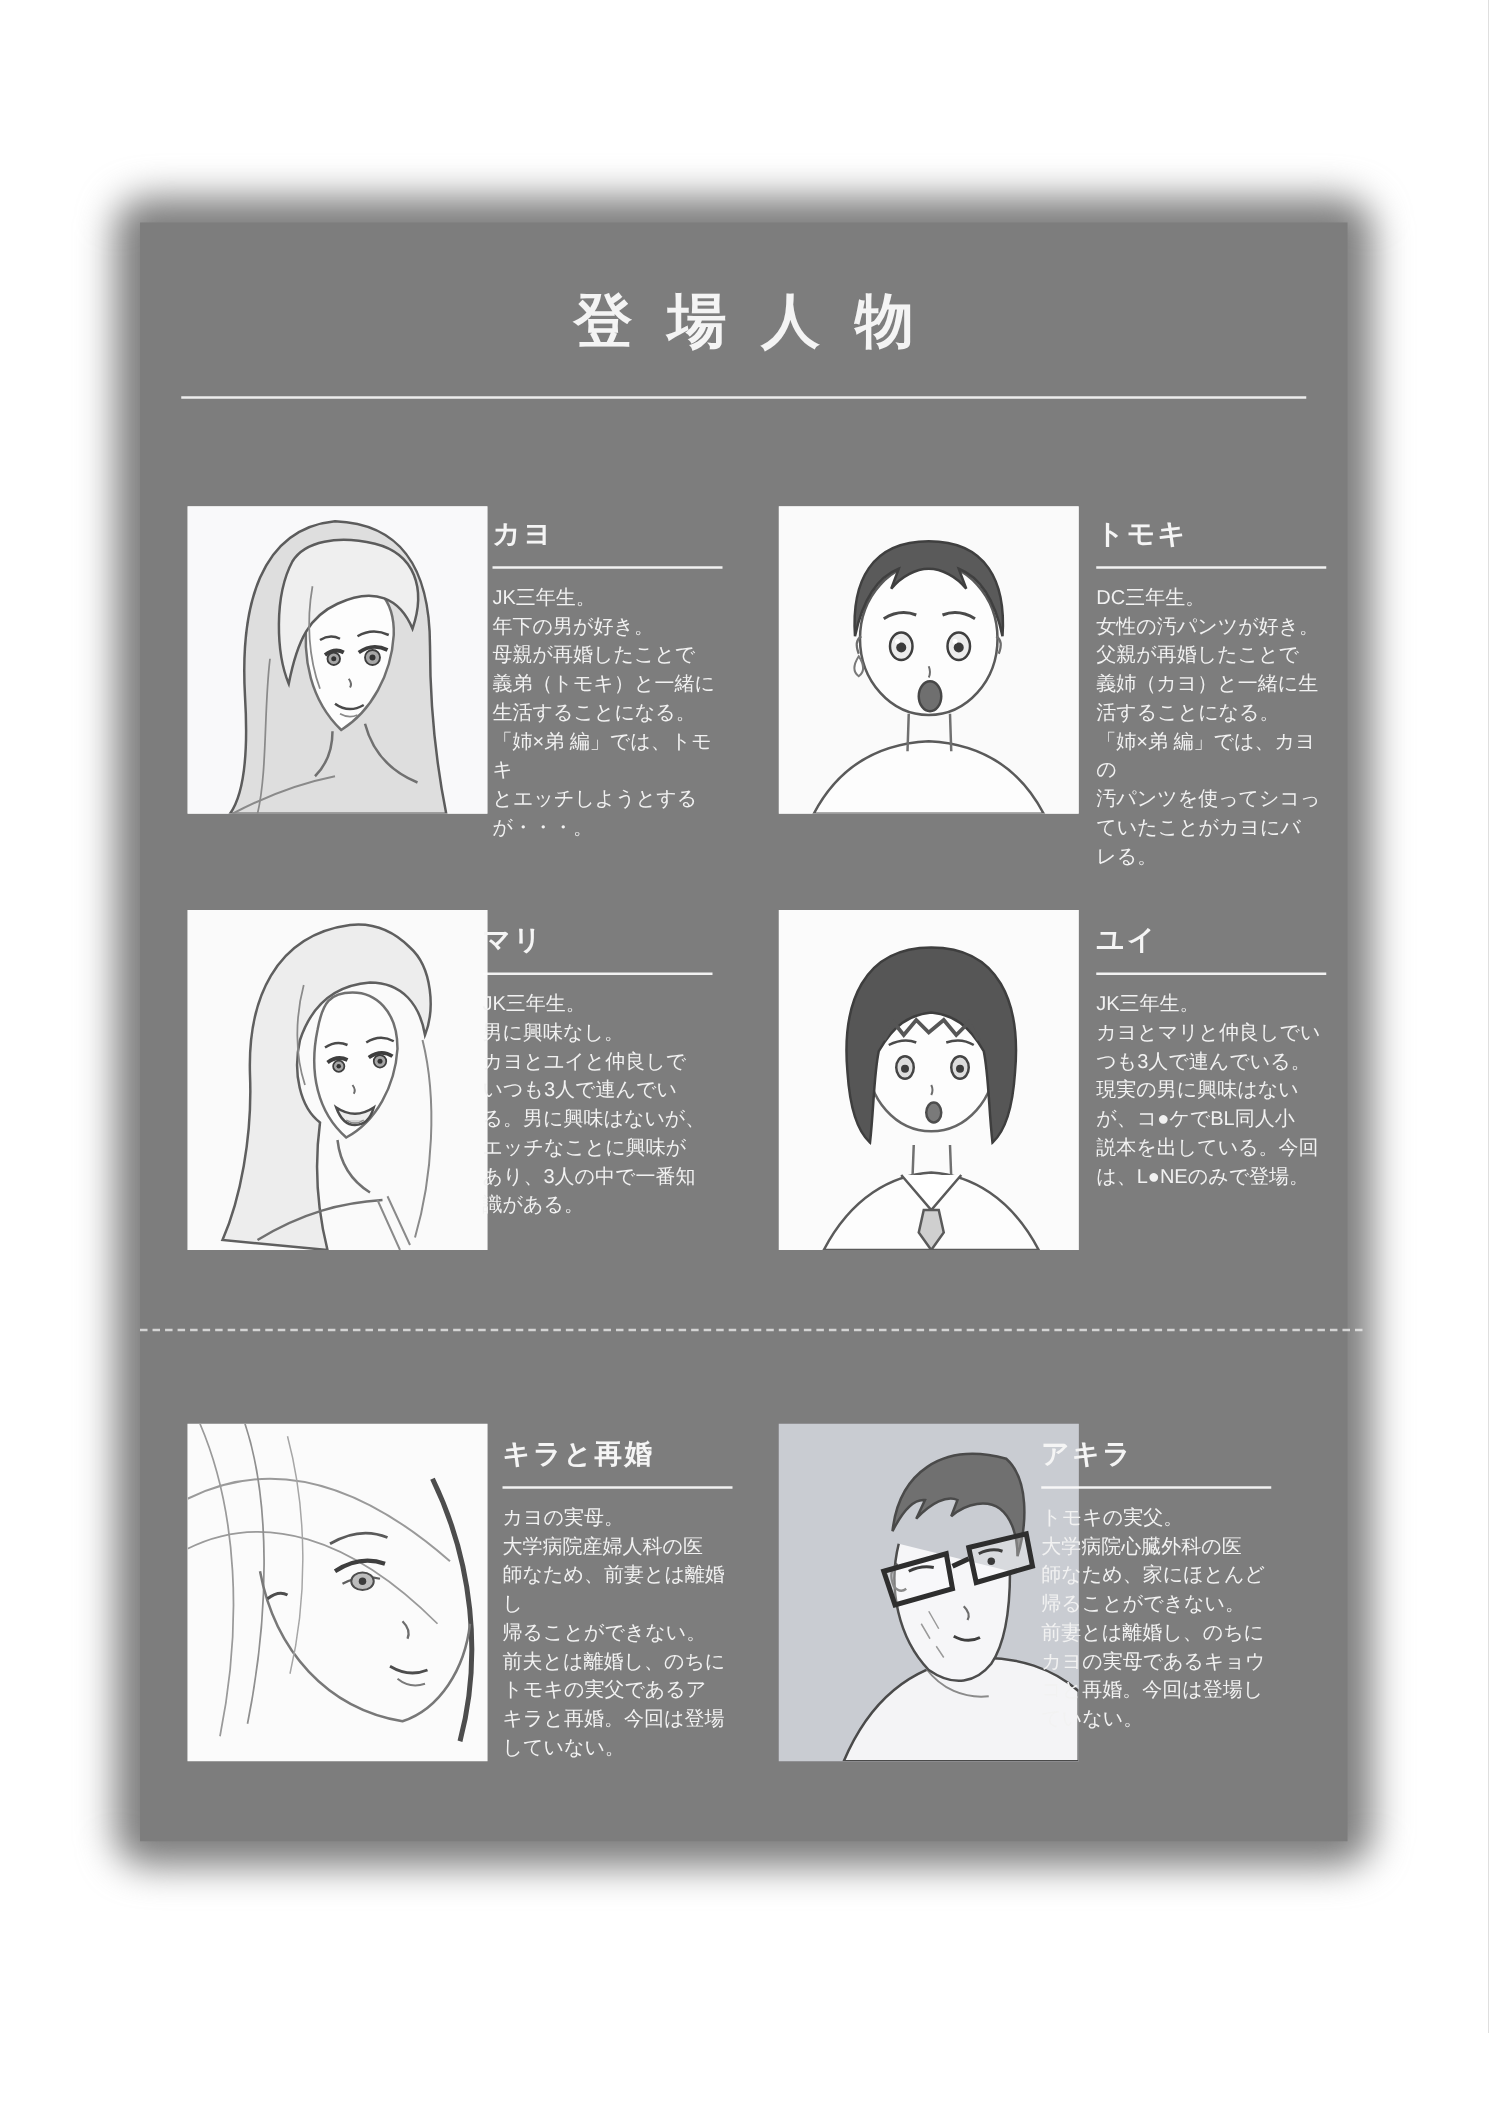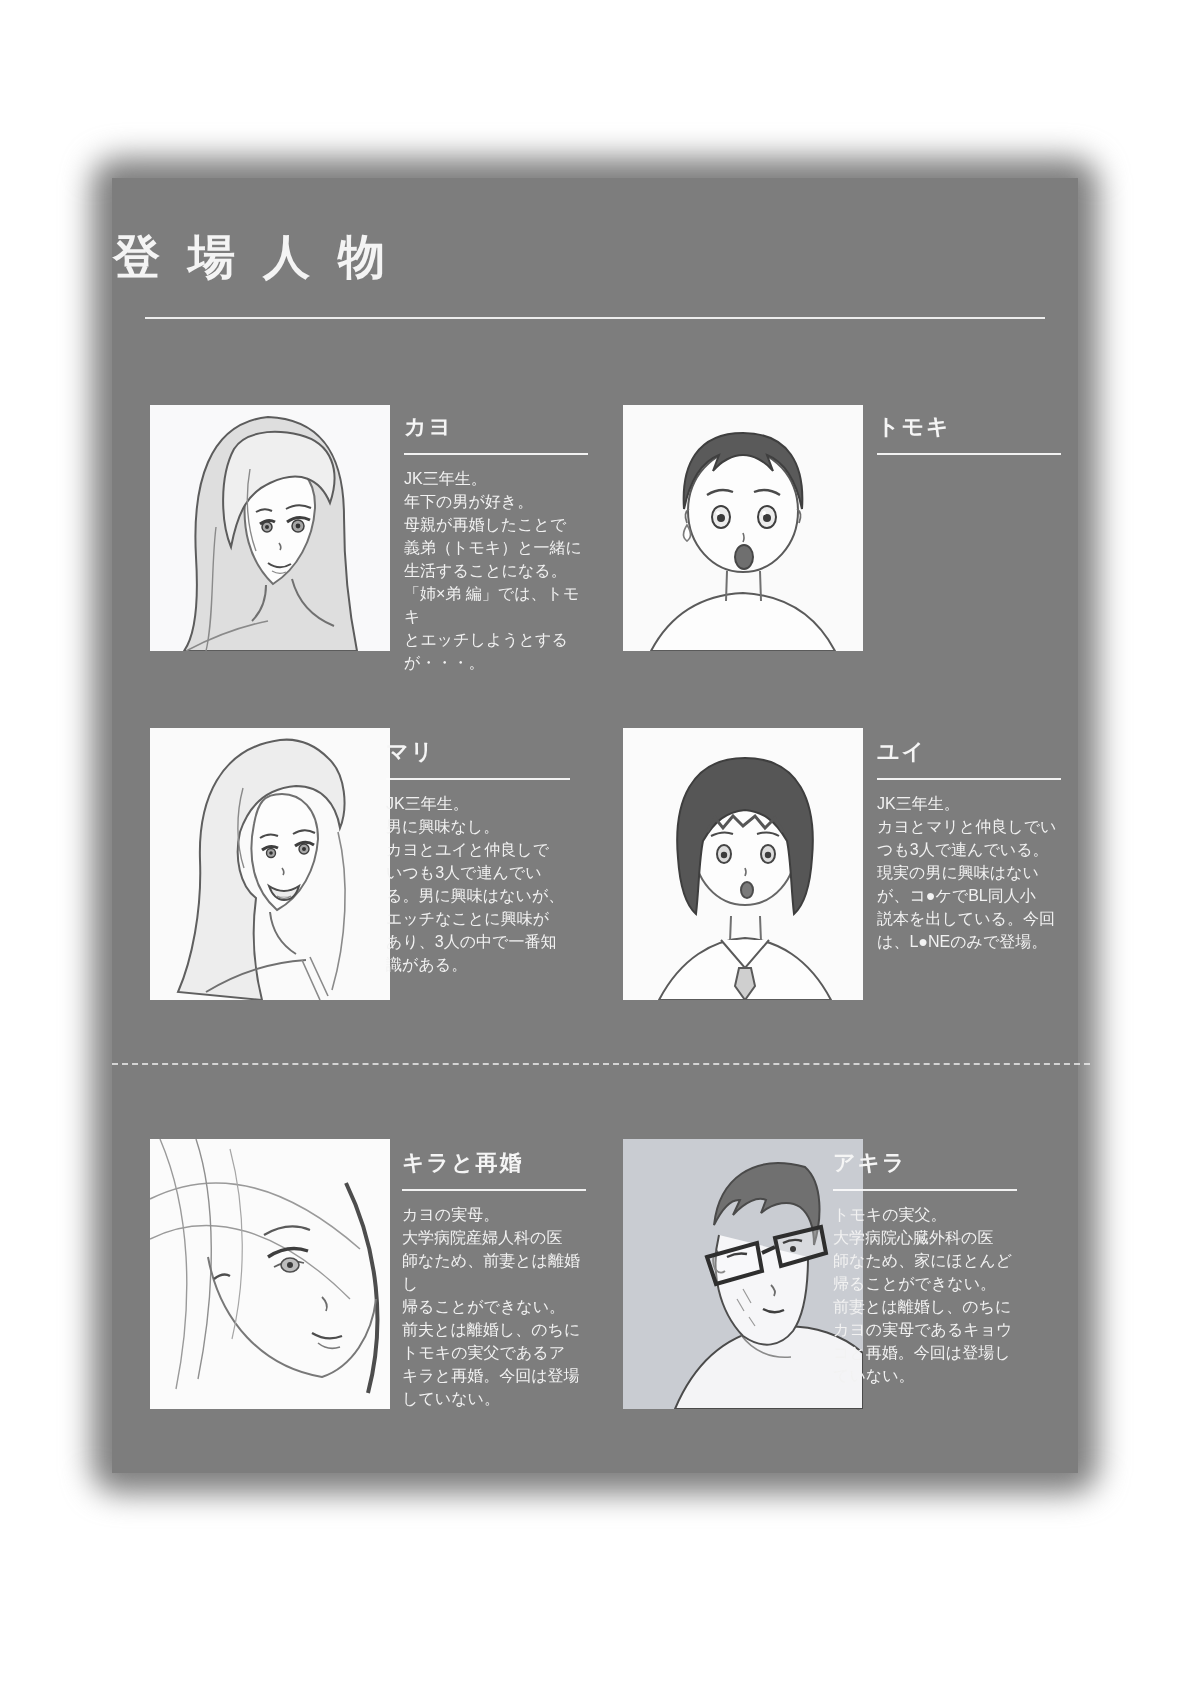--- a/index.html
+++ b/index.html
@@ -13,21 +13,21 @@
   .panel-bg{
     position:absolute;left:92px;top:158px;width:1006px;height:1335px;
     background:#7d7d7d;border-radius:26px;filter:blur(15px);
   }
   .panel-core{
     position:absolute;left:112px;top:178px;width:966px;height:1295px;
     background:#7d7d7d;
   }
   .page-title{
     position:absolute;left:85px;top:226px;width:1020px;
-    color:#f4f4f4;
+    text-align:center;color:#f4f4f4;
     font-family:"Liberation Serif","DejaVu Serif",serif;
     font-size:47px;font-weight:700;letter-spacing:28px;text-indent:28px;
   }
   .title-rule{
     position:absolute;left:145px;top:317px;width:900px;height:2px;
     background:rgba(250,250,250,.9);
   }
   .section-divider{
     position:absolute;left:112px;top:1063px;width:978px;height:0;
     border-top:2px dashed rgba(242,242,242,.75);
@@ -39,21 +39,21 @@
   .entry-text{position:absolute;width:184px;}
   .char-name{
     font-size:22px;font-weight:bold;color:#f5f5f5;letter-spacing:2px;
   }
   .name-rule{height:2px;background:rgba(252,252,252,.92);margin:11px 0 12px;}
   .char-desc{
     font-size:16px;line-height:23px;color:#f2f2f2;white-space:pre-line;
   }
   
   .p-kayo  {left:150px;top:405px;width:240px;height:246px;}
-  .t-kayo  {left:404px;top:412px;}
+  .t-kayo  {left:394px;top:412px;}
   .p-tomoki{left:623px;top:405px;width:240px;height:246px;}
   .t-tomoki{left:877px;top:412px;}
   .p-mari  {left:150px;top:728px;width:240px;height:272px;}
   .t-mari  {left:386px;top:737px;}
   .p-yui   {left:623px;top:728px;width:240px;height:272px;}
   .t-yui   {left:877px;top:737px;}
   .p-kyouko{left:150px;top:1139px;width:240px;height:270px;}
   .t-kyouko{left:402px;top:1148px;}
   .p-akira {left:623px;top:1139px;width:240px;height:270px;background:#c9ccd2;}
   .t-akira {left:833px;top:1148px;}
@@ -123,20 +123,29 @@
     <circle cx="144" cy="113" r="4" fill="#3a3a3a"></circle>
     <circle cx="141" cy="108" r="2" fill="#fff"></circle>
     <path d="M120,128 q2,5 0,9" fill="none" stroke="#6d6d6d" stroke-width="1.6"></path>
     <ellipse cx="121" cy="152" rx="9" ry="12" fill="#6f6f6f" stroke="#474747" stroke-width="2"></ellipse>
     <path d="M64,120 q7,11 0,16 q-7,-5 0,-16 Z" fill="#fff" stroke="#7a7a7a" stroke-width="1.6"></path>
   </svg>
 </div>
 <div class="entry-text t-tomoki">
   <div class="char-name">トモキ</div>
   <div class="name-rule"></div>
+  <div class="char-desc">DC三年生。
+女性の汚パンツが好き。
+父親が再婚したことで
+義姉（カヨ）と一緒に生
+活することになる。
+「姉×弟 編」では、カヨの
+汚パンツを使ってシコっ
+ていたことがカヨにバ
+レる。</div>
 </div>
 
 <div class="portrait p-mari">
   <svg viewBox="0 0 240 272">
     <rect width="240" height="272" fill="#fafafa"></rect>
     <path d="M130,12 C70,20 48,72 50,132 C52,182 42,232 28,264 L112,272 C102,232 102,200 106,170 C90,158 84,130 90,104 C100,74 120,60 146,58 C172,58 186,76 190,100 C198,80 196,46 178,30 C164,16 148,10 130,12 Z" fill="#ededed" stroke="#5f5f5f" stroke-width="2"></path>
     <path d="M188,104 C200,152 196,214 182,262" fill="none" stroke="#8a8a8a" stroke-width="1.6"></path>
     <path d="M104,96 C97,130 104,162 127,182 C151,169 166,141 168,111 C168,80 150,66 132,66 C114,66 108,74 104,96 Z" fill="#fdfdfd" stroke="#707070" stroke-width="2"></path>
     <path d="M93,60 C86,86 86,116 94,140" fill="none" stroke="#8a8a8a" stroke-width="1.4"></path>
     <path d="M110,110 q9,-6 18,-2" fill="none" stroke="#4a4a4a" stroke-width="2"></path>

